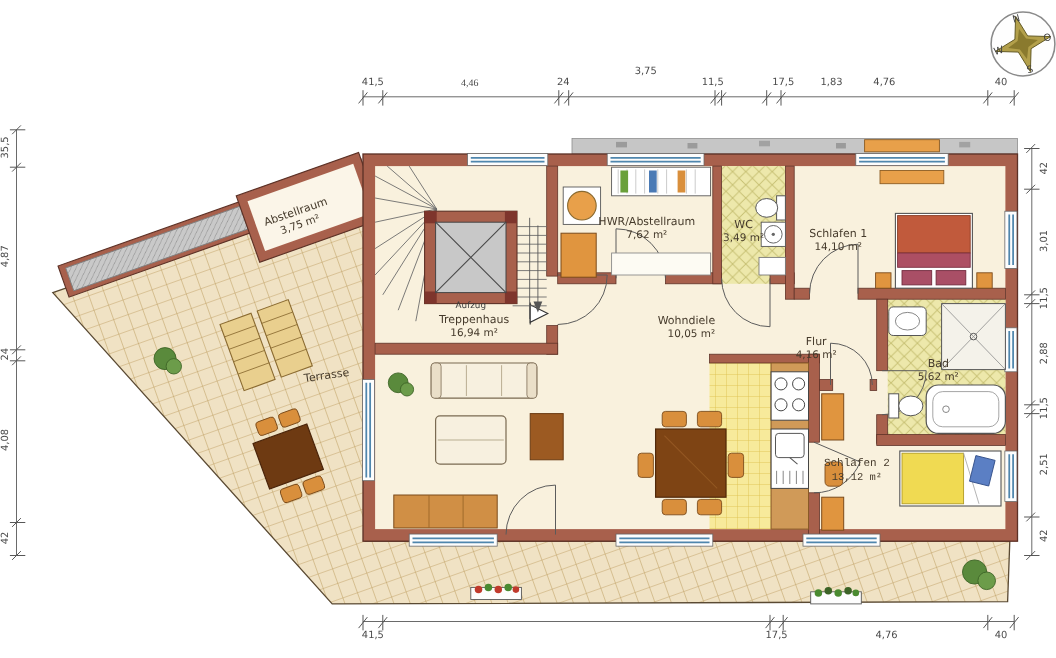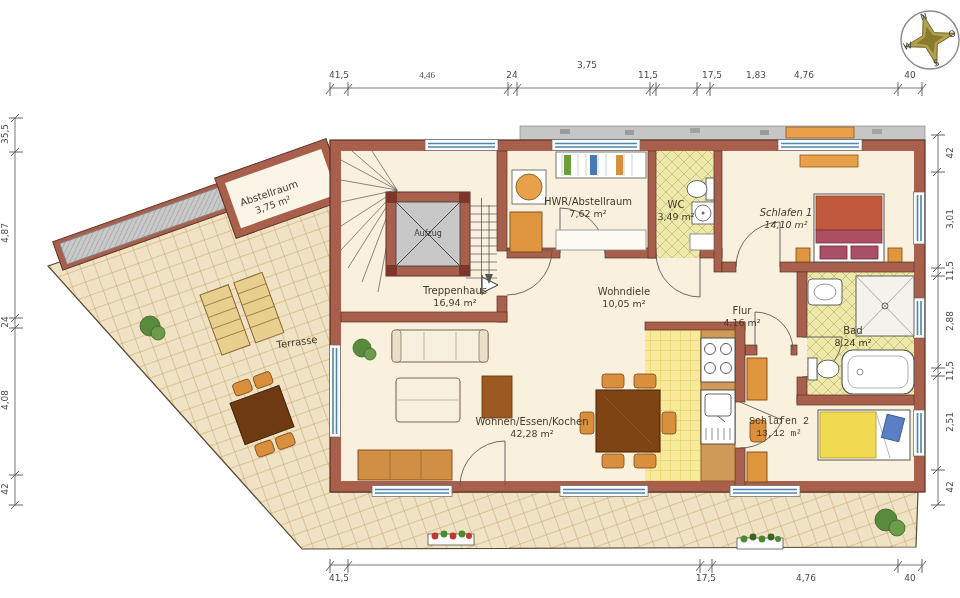--- a/index.html
+++ b/index.html
@@ -6,21 +6,21 @@
   #stage{position:relative;width:960px;height:598px;background:#ffffff;overflow:hidden;
          font-family:"DejaVu Sans",sans-serif;}
   #plan-svg{position:absolute;left:0;top:0;}
   .title{position:absolute;left:8px;top:22px;font:bold 15px "Liberation Sans",sans-serif;
          color:#2d2d2d;letter-spacing:.2px;}
   .lbl{position:absolute;transform:translate(-50%,-50%);text-align:center;color:#453a2b;
        font-size:10px;line-height:1.3;white-space:nowrap;}
   .lbl .area{font-size:9.5px;}
   .lbl.rot19{transform:translate(-50%,-50%) rotate(-19deg);}
   .lbl.rot8{transform:translate(-50%,-50%) rotate(-8deg);}
-  .lbl.small{font-size:8px;color:#3c3c3c;}
+  .lbl.small{font-size:8px;color:#3c3c3c;margin-top:44px;}
   .dim{position:absolute;transform:translate(-50%,-50%);font-size:9px;color:#4a4a4a;white-space:nowrap;}
   .dim.v{transform:translate(-50%,-50%) rotate(-90deg);}
 </style>
 </head>
 <body>
 
 <div id="stage">
 
 <svg id="plan-svg" width="960" height="598" viewBox="0 0 960 598">
   <defs>
@@ -346,58 +346,54 @@
       <text x="907" y="43">W</text>
     </g>
   </g>
 </svg>
 
 
 <div class="lbl rot19" style="left:271px;top:199px;">
   <div>Abstellraum</div>
   <div class="area">3,75 m²</div>
 </div>
-<div class="lbl" style="left:455px;top:297px;">
+<div class="lbl" style="left:431px;top:297px;">
   <div>Treppenhaus</div>
   <div class="area">16,94 m²</div>
 </div>
 <div class="lbl small" style="left:428px;top:234px;">
   <div>Aufzug</div>
 </div>
 <div class="lbl" style="left:588px;top:208px;">
   <div>HWR/Abstellraum</div>
   <div class="area">7,62 m²</div>
 </div>
 <div class="lbl" style="left:676px;top:211px;">
   <div>WC</div>
   <div class="area">3,49 m²</div>
 </div>
-<div class="lbl" style="left:786px;top:219px;font-style:italic;">
+<div class="lbl" style="left:762px;top:219px;">
   <div>Schlafen 1</div>
   <div class="area">14,10 m²</div>
 </div>
-<div class="lbl" style="left:624px;top:298px;">
+<div class="lbl" style="left:624px;top:298px;text-align:right;">
   <div>Wohndiele</div>
   <div class="area">10,05 m²</div>
 </div>
 <div class="lbl" style="left:742px;top:317px;">
   <div>Flur</div>
   <div class="area">4,16 m²</div>
 </div>
 <div class="lbl" style="left:853px;top:337px;">
   <div>Bad</div>
-  <div class="area">8,24 m²</div>
+  <div class="area">5,62 m²</div>
 </div>
 <div class="lbl" style="left:779px;top:428px;font-family:Liberation Mono, monospace;">
   <div>Schlafen 2</div>
   <div class="area">13,12 m²</div>
-</div>
-<div class="lbl" style="left:532px;top:428px;">
-  <div>Wohnen/Essen/Kochen</div>
-  <div class="area">42,28 m²</div>
 </div>
 <div class="lbl rot8" style="left:297px;top:342px;">
   <div>Terrasse</div>
 </div>
 
 <span class="dim" style="left:339px;top:75px;">41,5</span>
 <span class="dim" style="left:427px;top:75px;font-family:Liberation Serif, serif;">4,46</span>
 <span class="dim" style="left:512px;top:75px;">24</span>
 <span class="dim" style="left:587px;top:65px;">3,75</span>
 <span class="dim" style="left:648px;top:75px;">11,5</span>

